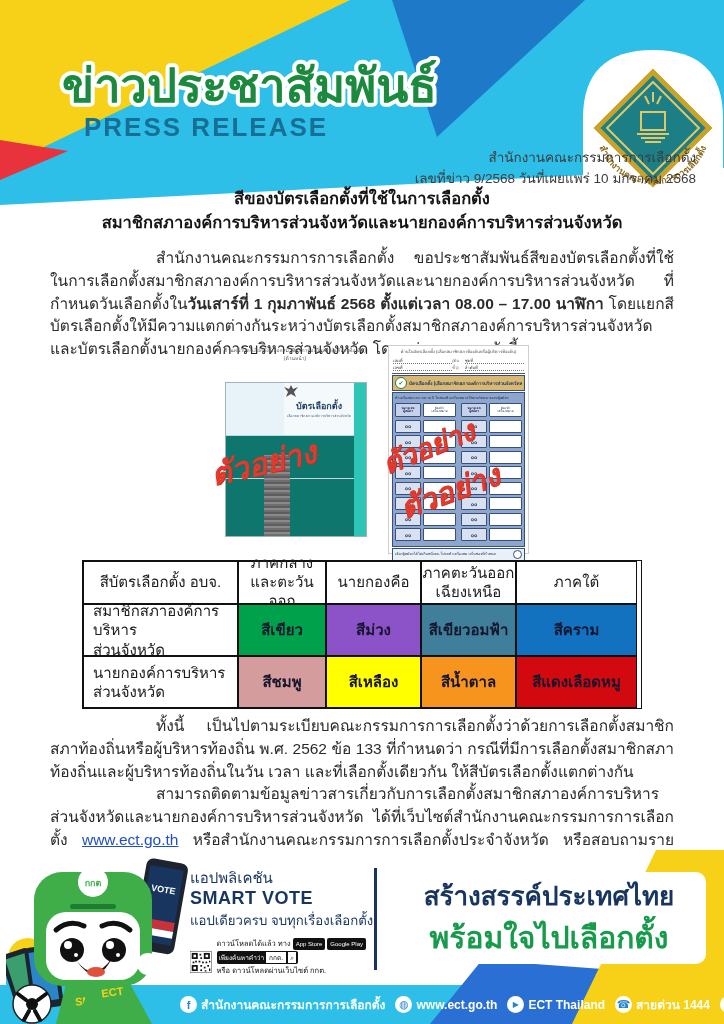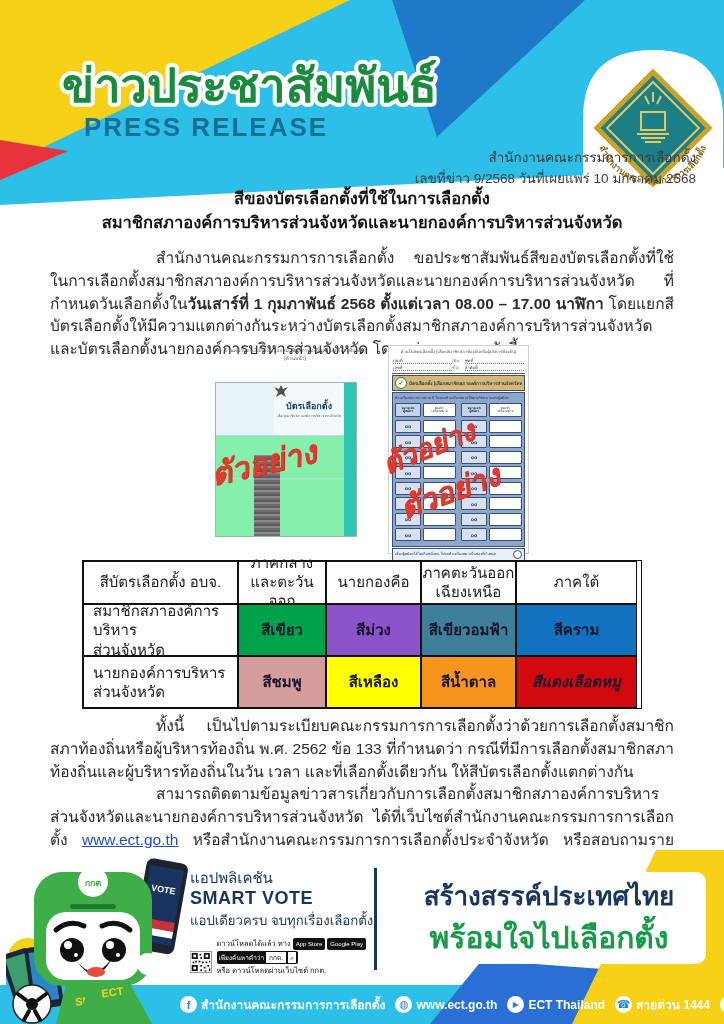--- a/index.html
+++ b/index.html
@@ -17,22 +17,22 @@
              font-weight:bold;font-size:16.5px;line-height:1.45;color:#151515;}
 
   .para{position:absolute;left:50px;width:624px;font-size:15.5px;line-height:1.47;
         text-align:justify;color:#2b2b2b;}
   .para p{margin:0;text-indent:106px;}
   .link{color:#1F4FC5;text-decoration:underline;cursor:pointer;}
 
   
   .fig-cap{position:absolute;font-size:5px;color:#555;text-align:center;line-height:1.5;
            white-space:nowrap;overflow:hidden;}
-  .ballot-left{position:absolute;left:215px;top:382px;width:140px;height:153px;
-               background:#86efac;border:1px solid #9fb3ba;}
+  .ballot-left{position:absolute;left:225px;top:382px;width:140px;height:153px;
+               background:#0f766e;border:1px solid #9fb3ba;}
   .bl-topleft{position:absolute;left:0;top:0;width:58px;height:52px;background:#E7F3F8;border-bottom:1px solid #c2d6dd;}
   .bl-topright{position:absolute;left:58px;top:0;right:12px;height:52px;background:#F4FAFC;
                border-bottom:1px solid #c2d6dd;text-align:center;}
   .bl-label{font-size:9px;font-weight:bold;color:#1d3a5f;margin-top:2px;}
   .bl-sublabel{font-size:3.5px;color:#44617e;white-space:nowrap;overflow:hidden;}
   .bl-stripe{position:absolute;right:0;top:0;width:12px;height:100%;background:#2EC4B6;}
   .bl-gray{position:absolute;left:38px;top:72px;width:26px;bottom:0;background:
            repeating-linear-gradient(0deg,#6e6e6e 0 2px,#8a8a8a 2px 4px,#5d5d5d 4px 6px);}
   .bl-line{position:absolute;left:0;right:12px;height:1px;background:#c2d6dd;}
 
@@ -291,21 +291,21 @@
     <div class="ccell colored" style="background: rgb(0, 161, 75);">สีเขียว</div>
     <div class="ccell colored" style="background: rgb(140, 82, 200);">สีม่วง</div>
     <div class="ccell colored" style="background: rgb(63, 127, 153);">สีเขียวอมฟ้า</div>
     <div class="ccell colored" style="background: rgb(18, 114, 191);">สีคราม</div>
 
     <div class="ccell lbl">นายกองค์การบริหาร
 ส่วนจังหวัด</div>
     <div class="ccell colored" style="background: rgb(212, 156, 156);">สีชมพู</div>
     <div class="ccell colored" style="background: rgb(255, 255, 0);">สีเหลือง</div>
     <div class="ccell colored" style="background: rgb(247, 148, 30);">สีน้ำตาล</div>
-    <div class="ccell colored" style="background: rgb(210, 10, 16); font-style: italic;">สีแดงเลือดหมู</div>
+    <div class="ccell colored" style="background: rgb(210, 10, 16);">สีแดงเลือดหมู</div>
   </div>
 
   <div class="para" style="top:715px">
     <p>ทั้งนี้ เป็นไปตามระเบียบคณะกรรมการการเลือกตั้งว่าด้วยการเลือกตั้งสมาชิกสภาท้องถิ่นหรือผู้บริหารท้องถิ่น พ.ศ. 2562 ข้อ 133 ที่กำหนดว่า กรณีที่มีการเลือกตั้งสมาชิกสภาท้องถิ่นและผู้บริหารท้องถิ่นในวัน เวลา และที่เลือกตั้งเดียวกัน ให้สีบัตรเลือกตั้งแตกต่างกัน</p>
     <p><span>สามารถติดตามข้อมูลข่าวสารเกี่ยวกับการเลือกตั้งสมาชิกสภาองค์การบริหารส่วนจังหวัดและนายกองค์การบริหารส่วนจังหวัด ได้ที่เว็บไซต์สำนักงานคณะกรรมการการเลือกตั้ง </span><span class="link">www.ect.go.th</span><span> หรือสำนักงานคณะกรรมการการเลือกตั้งประจำจังหวัด หรือสอบถามรายละเอียดเพิ่มเติมได้ที่บริการสายด่วน 1444</span></p>
   </div>
 
   <svg class="abs" style="left:0;top:850" width="724" height="174" viewBox="0 0 724 174">
     <rect x="0" y="0" width="724" height="174" fill="#ffffff"></rect>
     <rect x="0" y="135" width="724" height="39" fill="#2DBFE8"></rect>

